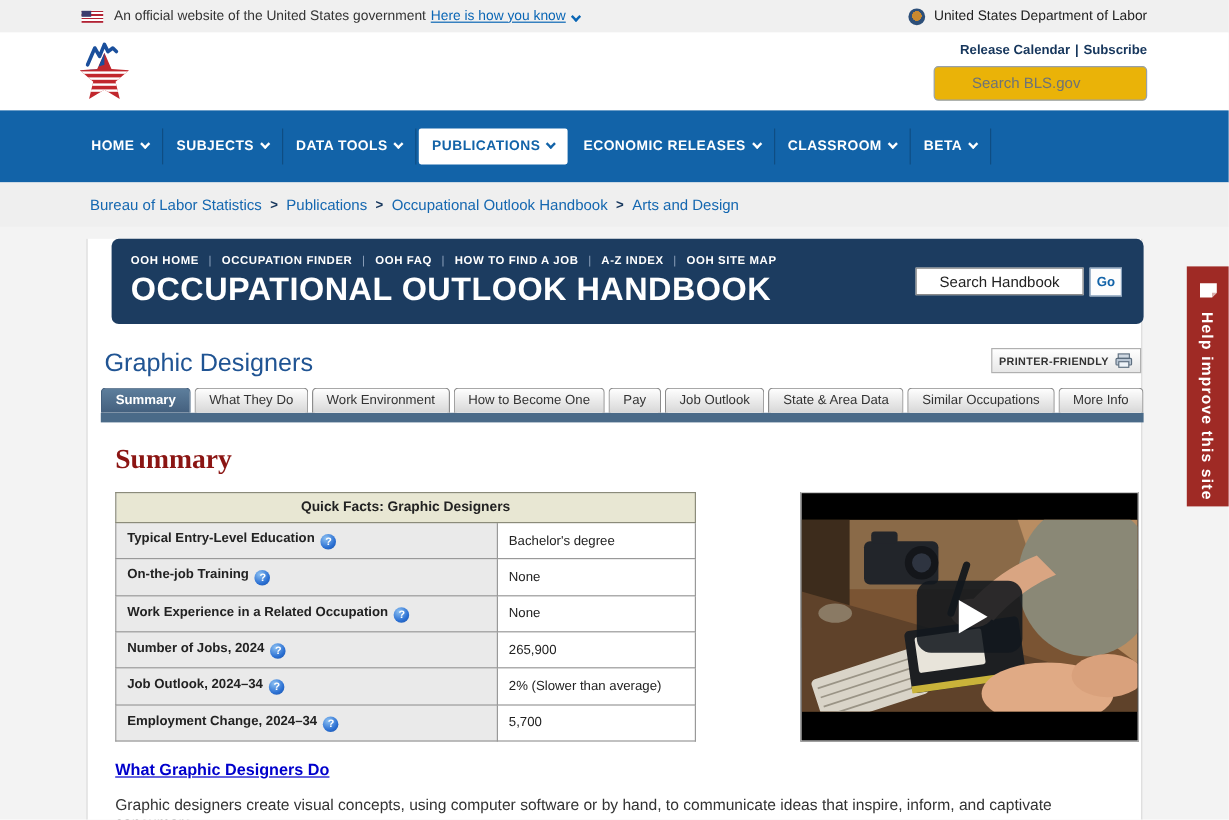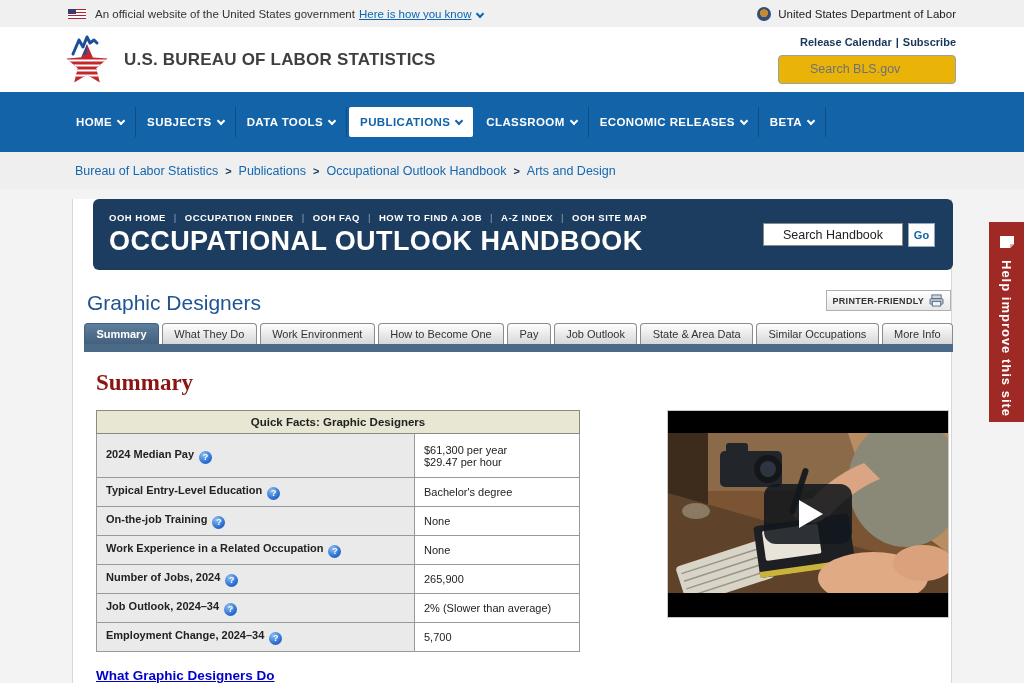--- a/index.html
+++ b/index.html
@@ -115,43 +115,42 @@
       <g clip-path="url(#starclip)">
         <rect x="0" y="0" width="54" height="52" fill="#c1272d"></rect>
         <rect x="0" y="25.5" width="54" height="2" fill="#fff"></rect>
         <rect x="0" y="30.5" width="54" height="2" fill="#fff"></rect>
         <rect x="0" y="35.5" width="54" height="2" fill="#fff"></rect>
         <rect x="0" y="40.5" width="54" height="2" fill="#fff"></rect>
         <polygon points="27,10 21.1,23.5 6.5,24.6 14,24 27,20" fill="#1a4f9c"></polygon>
       </g>
       <polyline points="13,20 19,6 23,13 27,3 30,9 34,6 37,9" fill="none" stroke="#1a4f9c" stroke-width="3" stroke-linejoin="round" stroke-linecap="round"></polyline>
     </svg>
-    <span class="agency-name">U.S. BUREAU OF LABOR STATISTICS</span>
   </div>
   <div class="header-right">
     <div class="header-links">
       <span>Release Calendar</span><span class="sep">|</span><span>Subscribe</span>
     </div>
     <div class="bls-search">
       <svg width="15" height="15" viewBox="0 0 16 16">
         <circle cx="6.5" cy="6.5" r="4.6" fill="none" stroke="#1a5dab" stroke-width="2.2"></circle>
         <line x1="10" y1="10" x2="14.3" y2="14.3" stroke="#1a5dab" stroke-width="2.6" stroke-linecap="round"></line>
       </svg>
       <input type="text" placeholder="Search BLS.gov" style="">
     </div>
   </div>
 </div>
 
 <div class="main-nav">
   <span class="nav-item"><span>HOME</span><span class="chev"></span></span>
   <span class="nav-item"><span>SUBJECTS</span><span class="chev"></span></span>
   <span class="nav-item"><span>DATA TOOLS</span><span class="chev"></span></span>
   <span class="nav-item active"><span>PUBLICATIONS</span><span class="chev"></span></span>
+  <span class="nav-item"><span>ECONOMIC RELEASES</span><span class="chev"></span></span>
   <span class="nav-item"><span>CLASSROOM</span><span class="chev"></span></span>
-  <span class="nav-item"><span>ECONOMIC RELEASES</span><span class="chev"></span></span>
   <span class="nav-item"><span>BETA</span><span class="chev"></span></span>
 </div>
 
 <div class="breadcrumb">
   <span class="crumb">Bureau of Labor Statistics</span>
   <span class="crumb-sep">&gt;</span>
   <span class="crumb">Publications</span>
   <span class="crumb-sep">&gt;</span>
   <span class="crumb">Occupational Outlook Handbook</span>
   <span class="crumb-sep">&gt;</span>
@@ -210,25 +209,20 @@
 
   <div class="summary-body">
     <div class="summary-heading">Summary</div>
 
     <div class="facts-video-row">
       <table class="quick-facts">
         <tbody>
             <tr>
               <th colspan="2">Quick Facts: Graphic Designers</th>
             </tr>
-        <tr class="tall">
-          <td class="fact-label"><span>2024 Median Pay</span><span class="help-icon">?</span></td>
-          <td class="fact-value">$61,300 per year
-$29.47 per hour</td>
-        </tr>
         <tr>
           <td class="fact-label"><span>Typical Entry-Level Education</span><span class="help-icon">?</span></td>
           <td class="fact-value">Bachelor's degree</td>
         </tr>
         <tr>
           <td class="fact-label"><span>On-the-job Training</span><span class="help-icon">?</span></td>
           <td class="fact-value">None</td>
         </tr>
         <tr>
           <td class="fact-label"><span>Work Experience in a Related Occupation</span><span class="help-icon">?</span></td>

